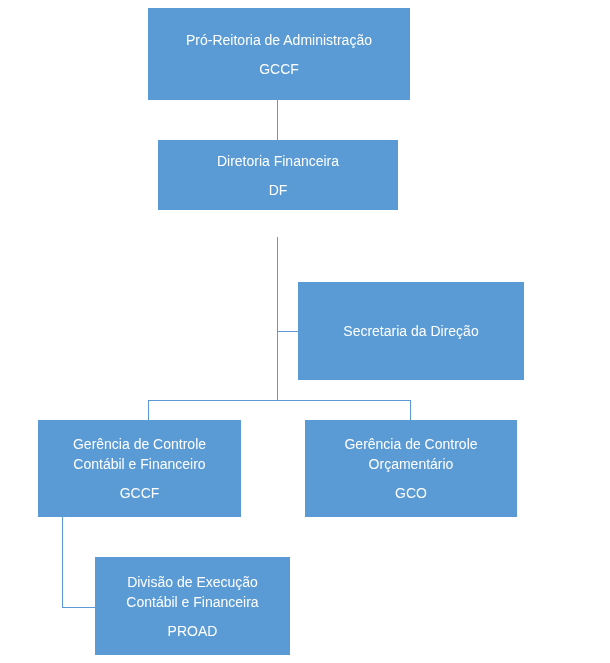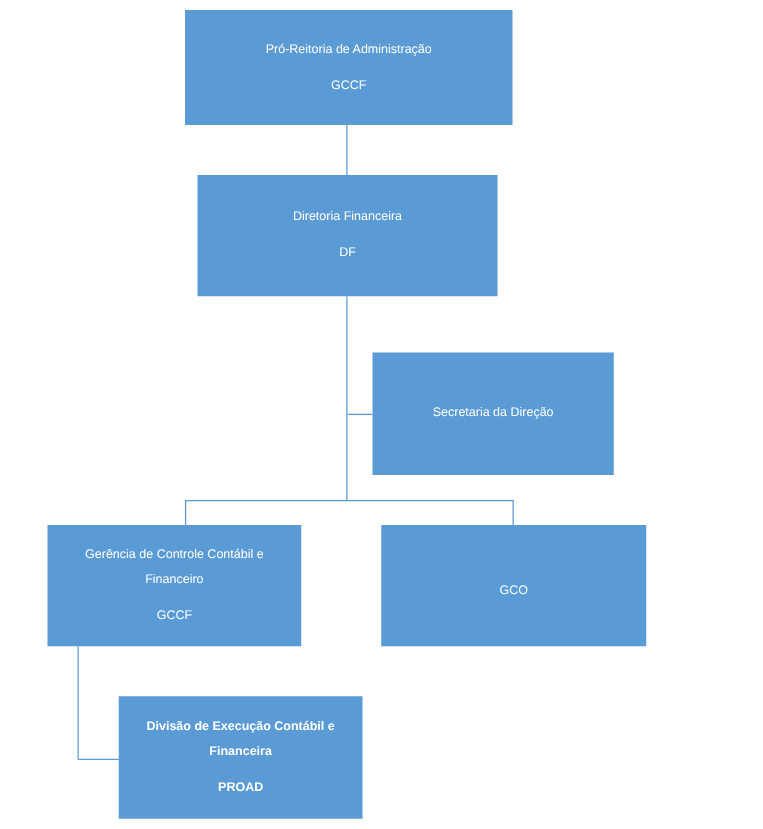--- a/index.html
+++ b/index.html
@@ -22,39 +22,39 @@
   }
   .org-box {
     position: absolute;
     background: var(--box-fill);
     color: var(--box-text);
     display: flex;
     flex-direction: column;
     align-items: center;
     justify-content: center;
     text-align: center;
-    font-size: 10px;
+    font-size: 14px;
     line-height: 20px;
     padding: 6px 12px;
   }
   .org-box .acronym {
     margin-top: 9px;
   }
   .connector {
     position: absolute;
     background: var(--connector);
   }
 
   
   .box-proad      { left: 148px; top: 8px;   width: 262px; height: 92px; }
-  .box-df         { left: 158px; top: 140px; width: 240px; height: 97px; }
-  .box-secretaria { left: 298px; top: 282px; width: 193px; height: 98px; }
+  .box-df         { left: 158px; top: 140px; width: 240px; height: 70px; }
+  .box-secretaria { left: 298px; top: 282px; width: 226px; height: 98px; }
   .box-gccf       { left: 38px;  top: 420px; width: 203px; height: 97px; }
   .box-gco        { left: 305px; top: 420px; width: 212px; height: 97px; }
-  .box-decf       { left: 95px;  top: 557px; width: 195px; height: 98px; font-weight: bold; }
+  .box-decf       { left: 95px;  top: 557px; width: 195px; height: 98px; }
 
   
   .conn-proad-df      { left: 277px; top: 100px; width: 1px;   height: 40px; }
   .conn-df-stem       { left: 277px; top: 237px; width: 1px;   height: 163px; }
   .conn-secretaria-h  { left: 278px; top: 331px; width: 20px;  height: 1px; }
   .conn-branch-h      { left: 148px; top: 400px; width: 263px; height: 1px; }
   .conn-gccf-v        { left: 148px; top: 400px; width: 1px;   height: 20px; }
   .conn-gco-v         { left: 410px; top: 400px; width: 1px;   height: 20px; }
   .conn-gccf-stem     { left: 62px;  top: 517px; width: 1px;   height: 90px; }
   .conn-decf-h        { left: 62px;  top: 607px; width: 33px;  height: 1px; }
@@ -86,20 +86,21 @@
   <div class="org-box box-secretaria">
     <span class="name">Secretaria da Direção</span>
   </div>
 
   <div class="org-box box-gccf">
     <span class="name">Gerência de Controle Contábil e Financeiro</span>
     <span class="acronym">GCCF</span>
   </div>
 
   <div class="org-box box-gco">
+    <span class="name">Gerência de Controle Orçamentário</span>
     <span class="acronym">GCO</span>
   </div>
 
   <div class="org-box box-decf">
     <span class="name">Divisão de Execução Contábil e Financeira</span>
     <span class="acronym">PROAD</span>
   </div>
 
 </div>
 

